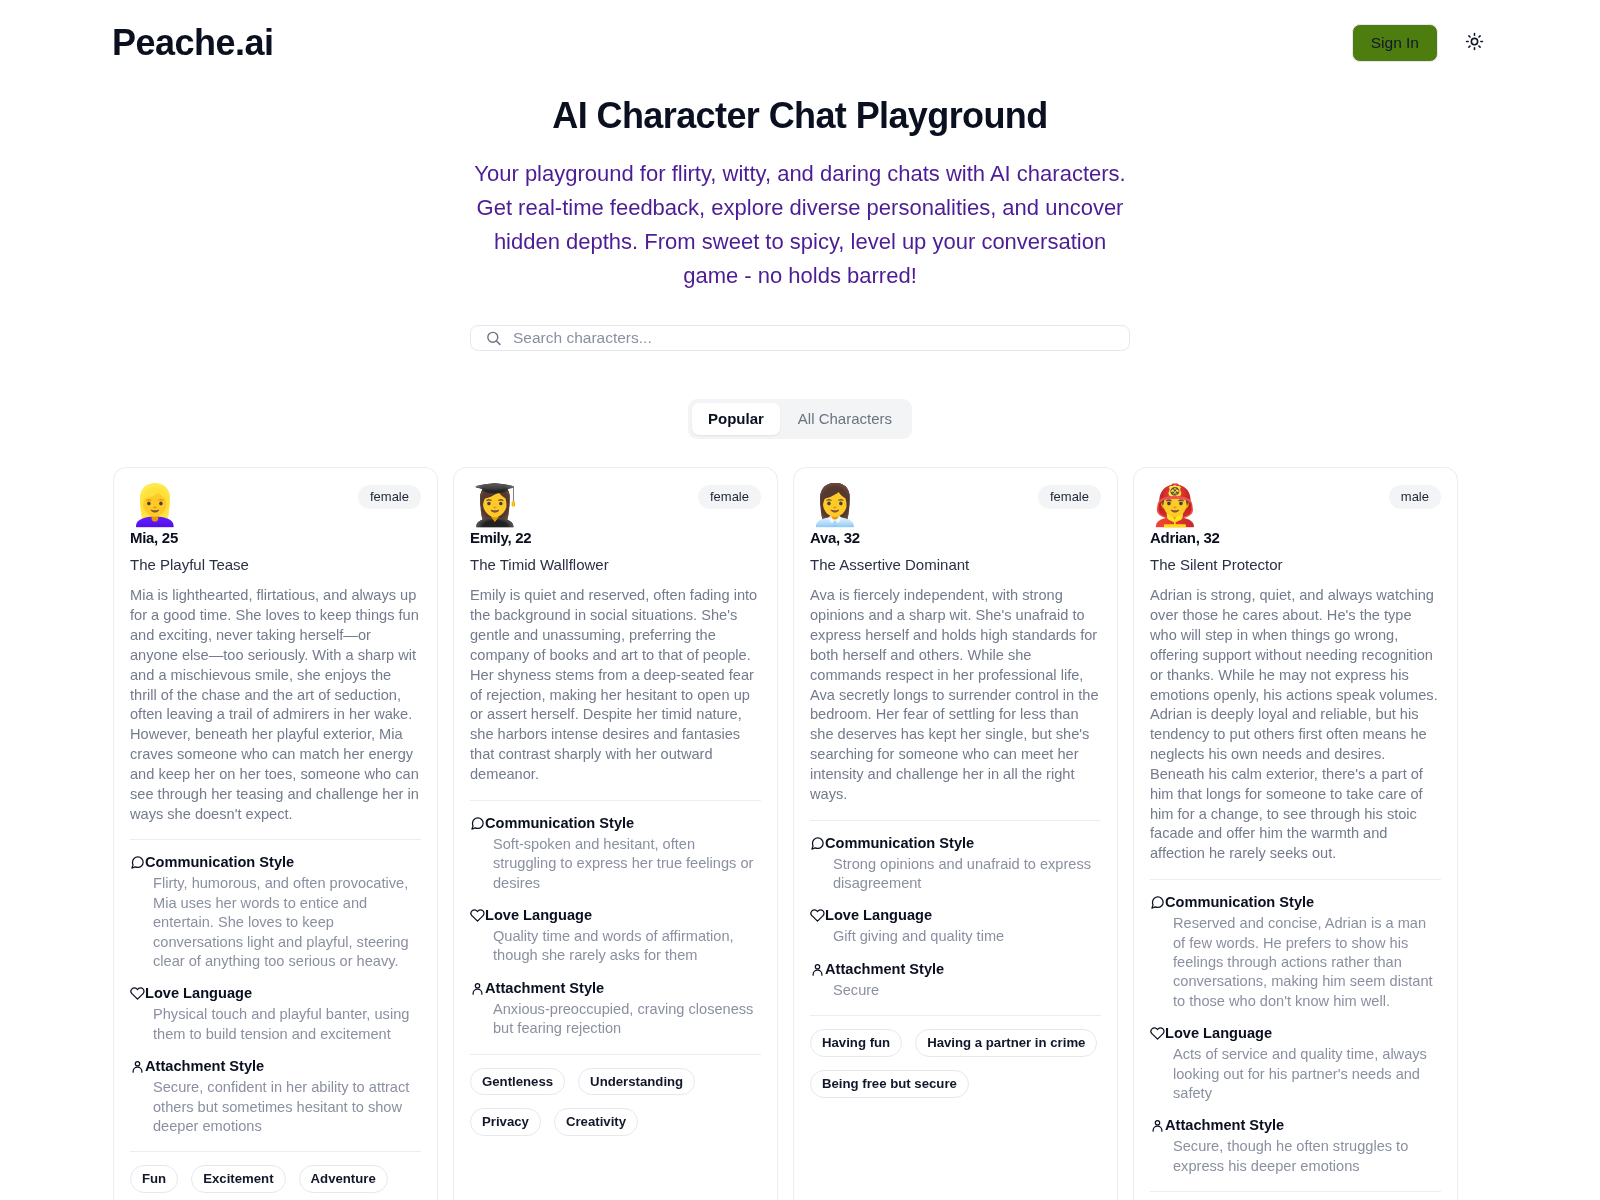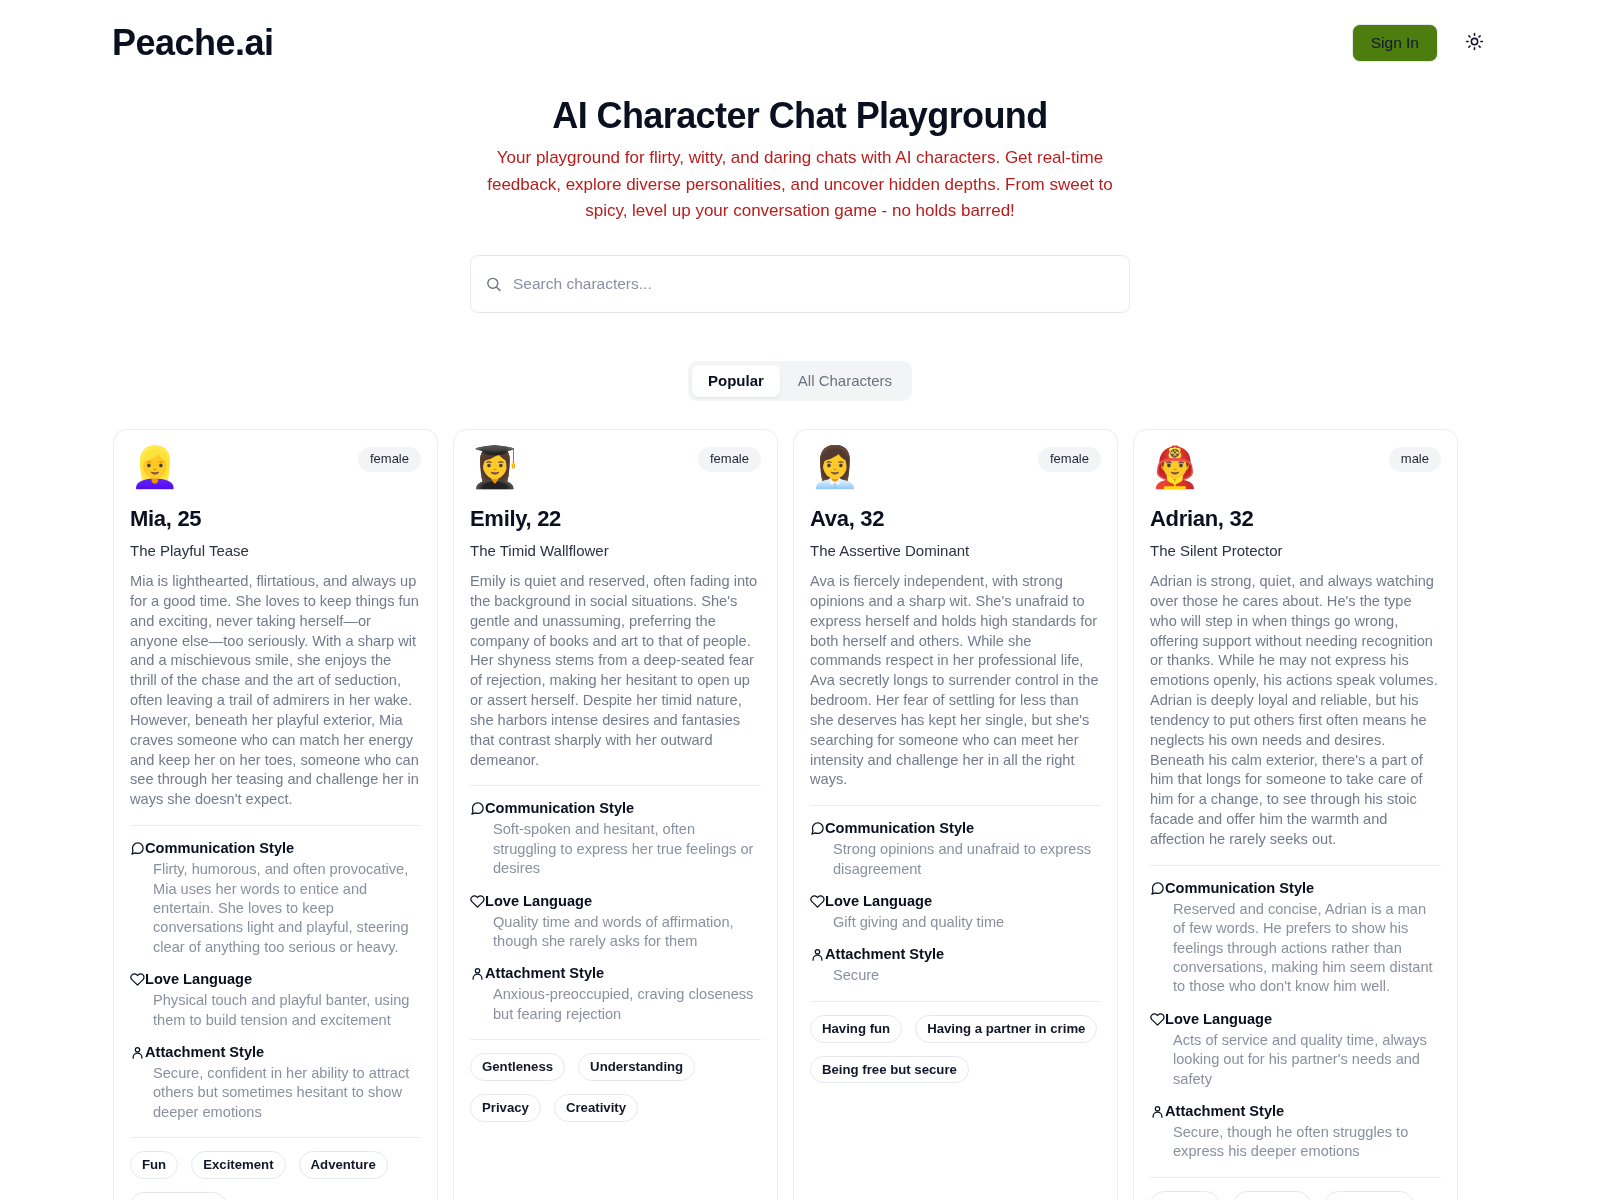--- a/index.html
+++ b/index.html
@@ -54,37 +54,37 @@
   
   .hero { text-align: center; padding-top: 8px; }
   .hero-title {
     font-size: 36px;
     font-weight: 700;
     letter-spacing: -0.6px;
     color: #0b1020;
     line-height: 1.2;
   }
   .hero-sub {
-    margin: 8px auto 0 auto;
+    margin: 20px auto 0 auto;
     max-width: 660px;
-    font-size: 17px;
+    font-size: 22px;
     line-height: 1.55;
-    color: #b91c1c;
+    color: #4c1d95;
     font-weight: 400;
   }
 
   
   .search-wrap {
     margin: 31px auto 0 auto;
     width: 660px;
     position: relative;
   }
   .search-input {
     width: 100%;
-    height: 58px;
+    height: 26px;
     border: 1px solid #e6e8ee;
     border-radius: 8px;
     background: #ffffff;
     padding: 0 14px 0 42px;
     font-size: 15.5px;
     font-family: "Liberation Sans", sans-serif;
     color: #12172a;
     outline: none;
   }
   .search-input::placeholder { color: #8a8fa3; }
@@ -156,22 +156,22 @@
   .gender-badge {
     background: #f3f4f6;
     color: #1f2437;
     font-size: 13px;
     font-weight: 500;
     border-radius: 999px;
     padding: 4px 12px;
     line-height: 1.3;
   }
   .card-name {
-    margin-top: 19px;
-    font-size: 22px;
+    margin-top: 4px;
+    font-size: 15px;
     font-weight: 700;
     letter-spacing: -0.3px;
     color: #0b1020;
     line-height: 1.15;
   }
   .card-tagline {
     margin-top: 9px;
     font-size: 15px;
     font-weight: 500;
     color: #2a3145;

